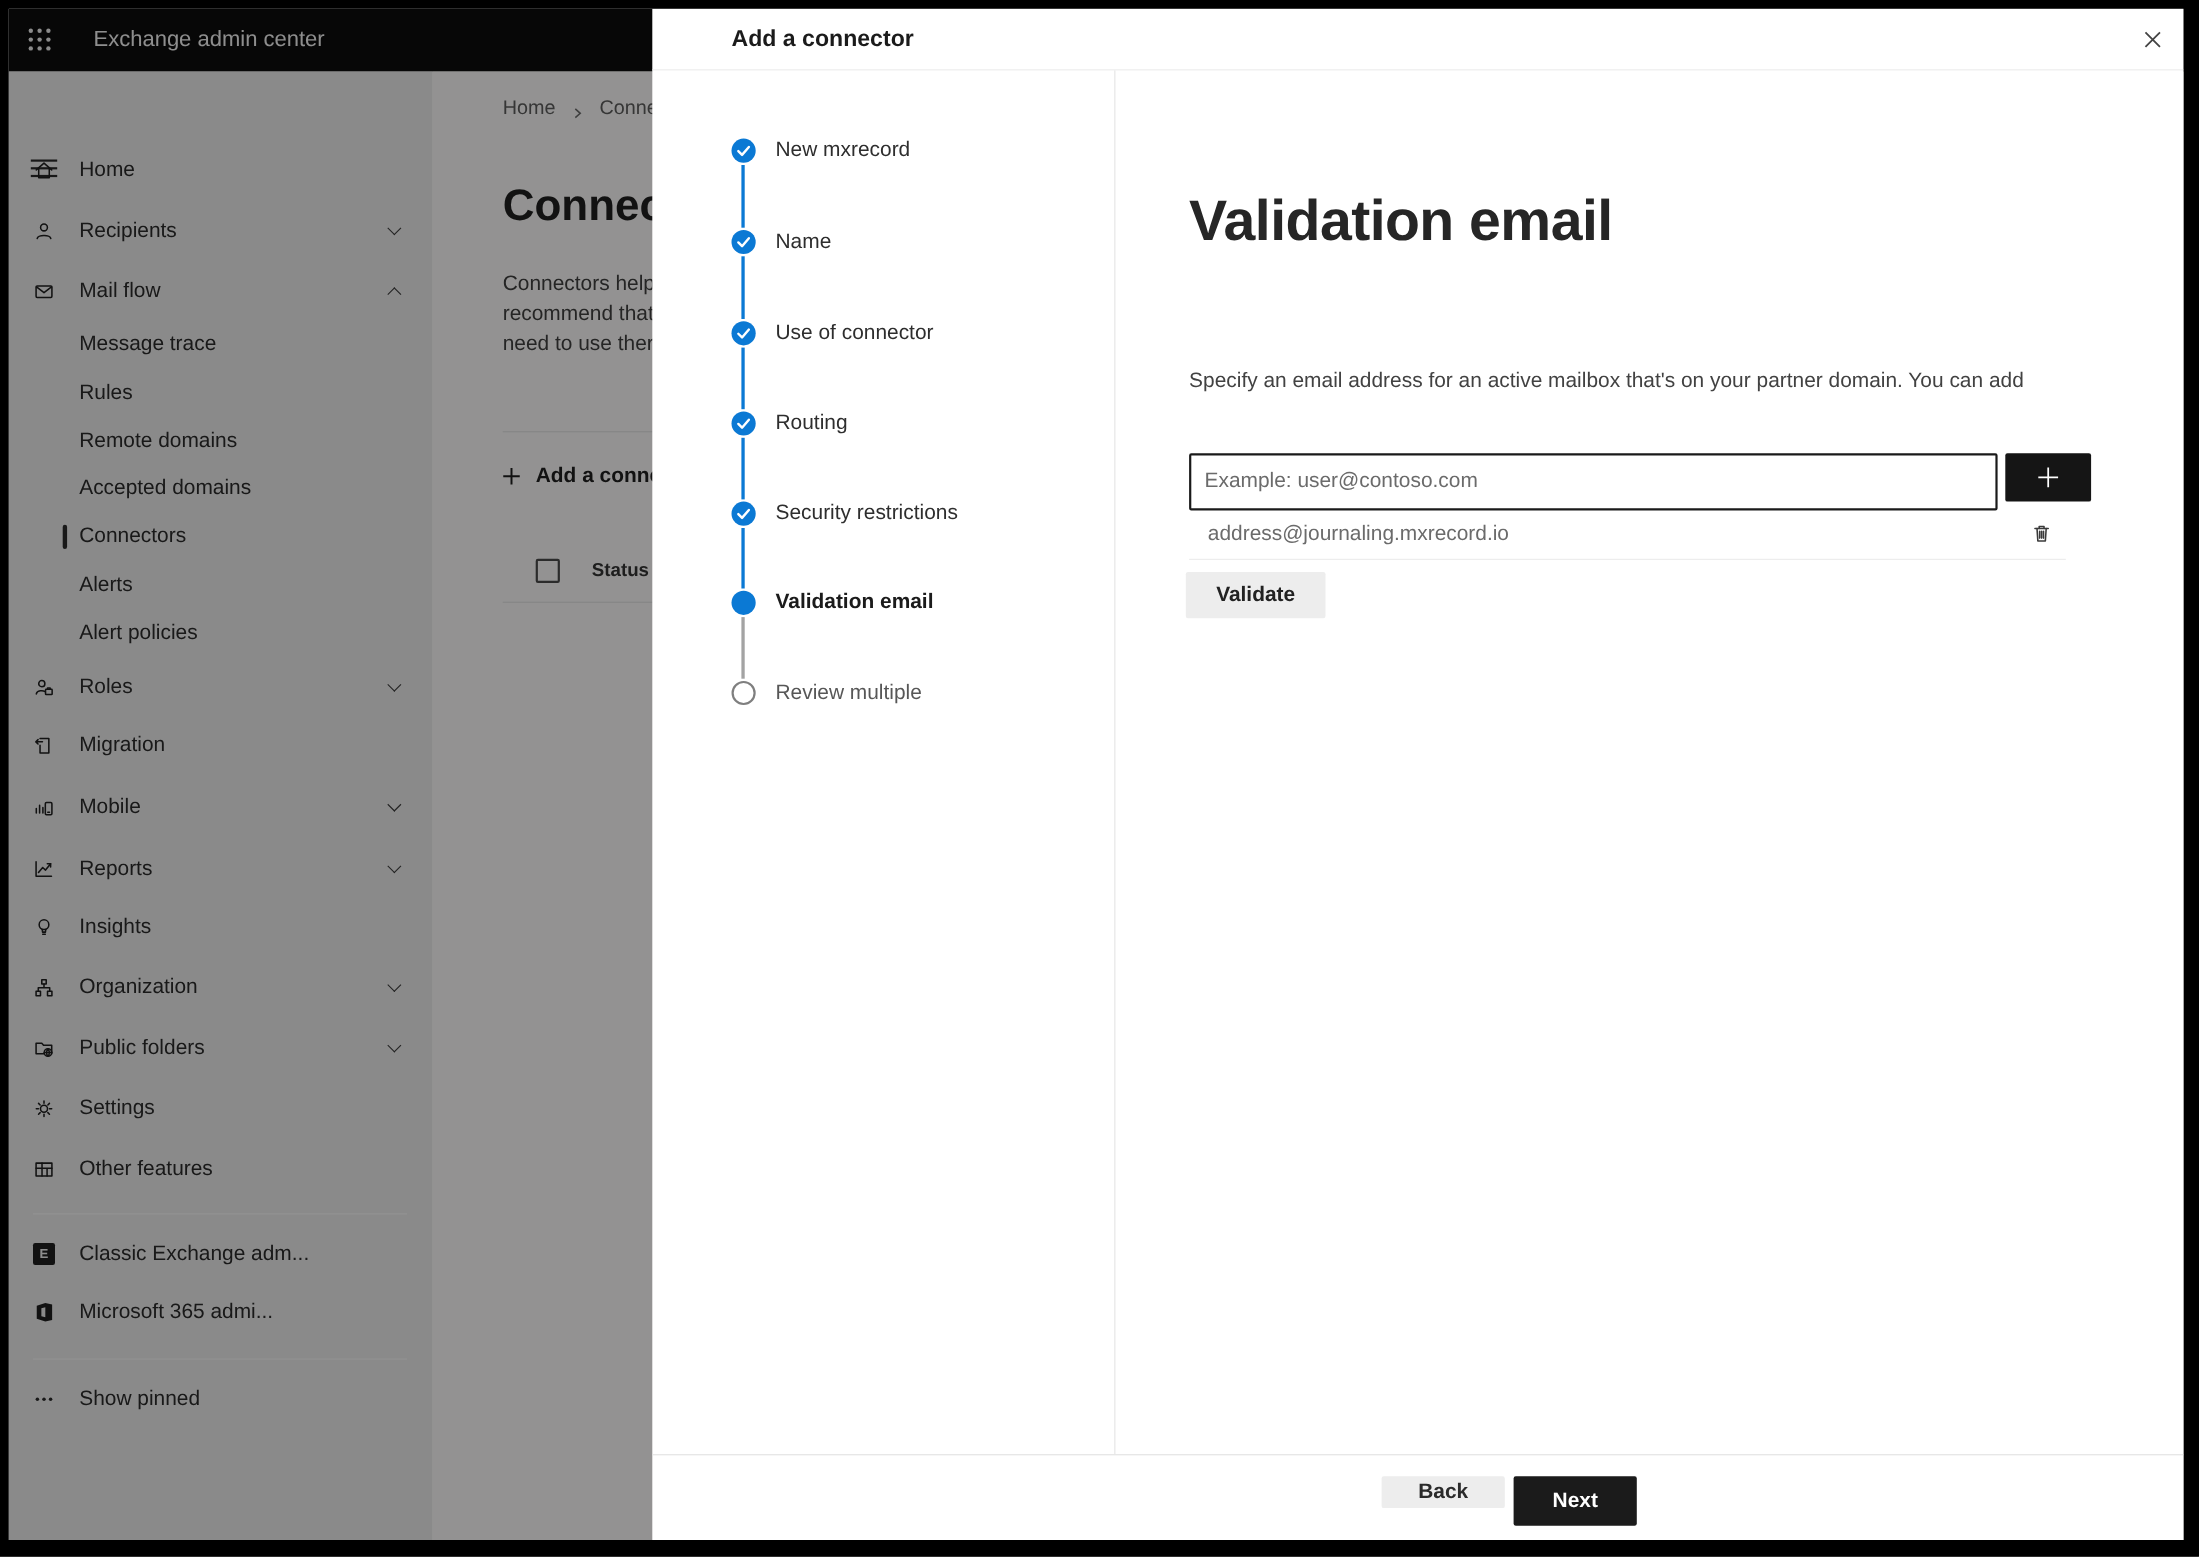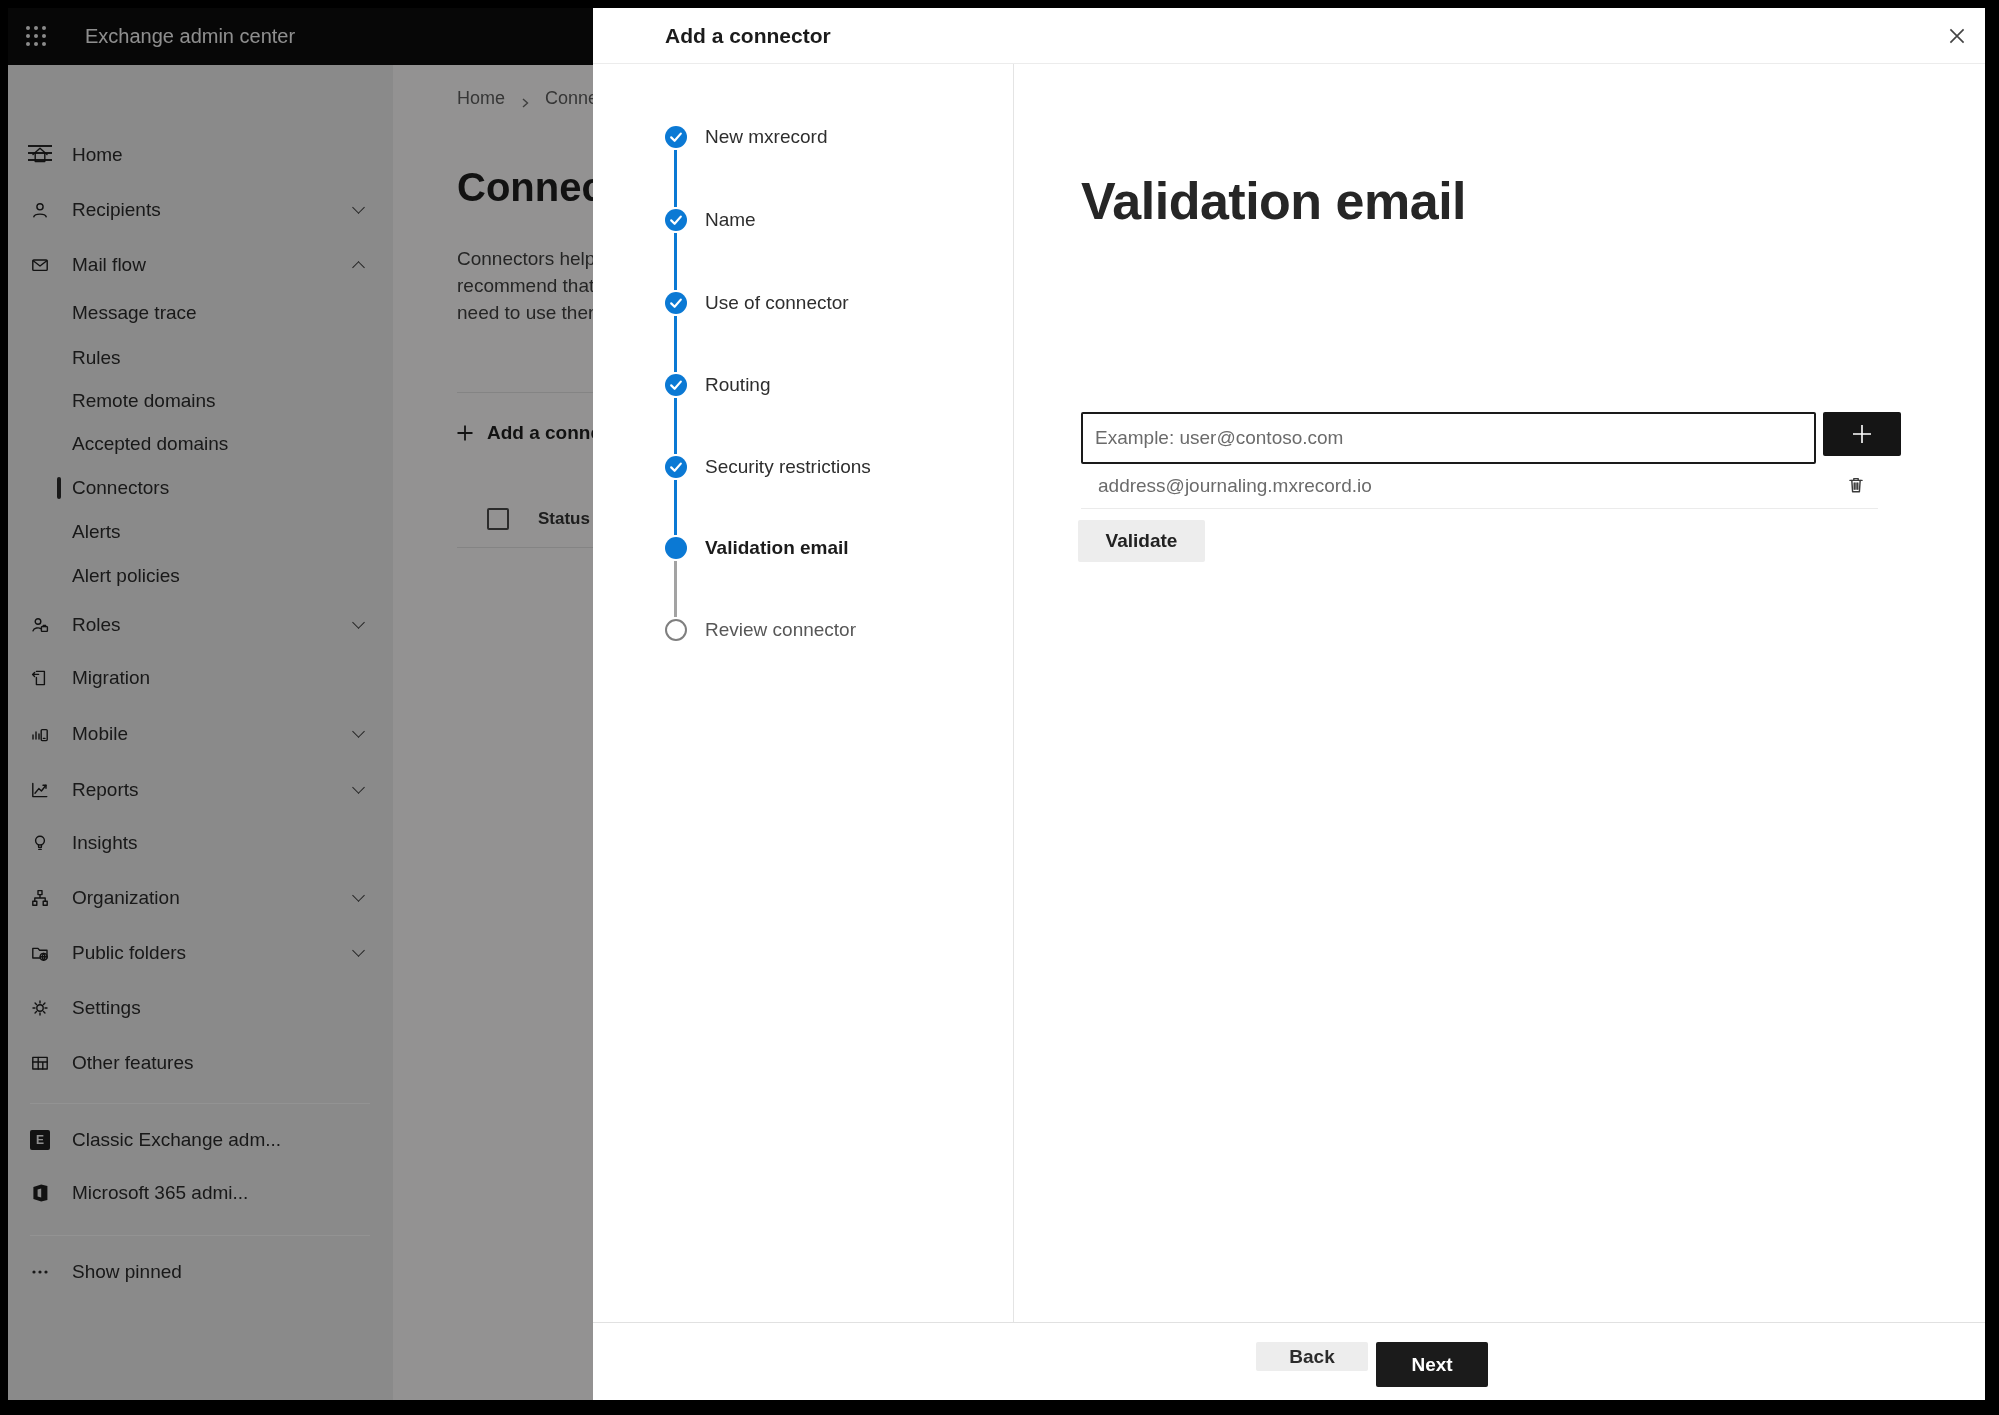--- a/index.html
+++ b/index.html
@@ -381,26 +381,27 @@
             <span class="stlabel">Security restrictions</span>
           </div>
           <div class="seg blue" style="top: 472px; height: 55px;"></div>
           <div class="step current" style="top: 518px;">
             <span class="dot current"></span>
             <span class="stlabel">Validation email</span>
           </div>
           <div class="seg gray" style="top: 553px; height: 56px;"></div>
           <div class="step todo" style="top: 600px;">
             <span class="dot todo"></span>
-            <span class="stlabel">Review connector</span>
+            <span class="stlabel">Review multiple</span>
           </div>
         </div>
 
       <div class="panel-h1">Validation email</div>
       <div class="panel-desc">
+        <div>Specify an email address for an active mailbox that's on your partner domain. You can add</div>
       </div>
 
       <input class="email-input" type="text" placeholder="Example: user@contoso.com" style="">
       <button class="plus-btn" aria-label="Add">
         <svg width="26" height="26" viewBox="0 0 26 26">
             <path d="M13 4 V22 M4 13 H22" stroke="#fff" stroke-width="1.6" fill="none"></path>
           </svg>
       </button>
 
       <div id="addresses">

